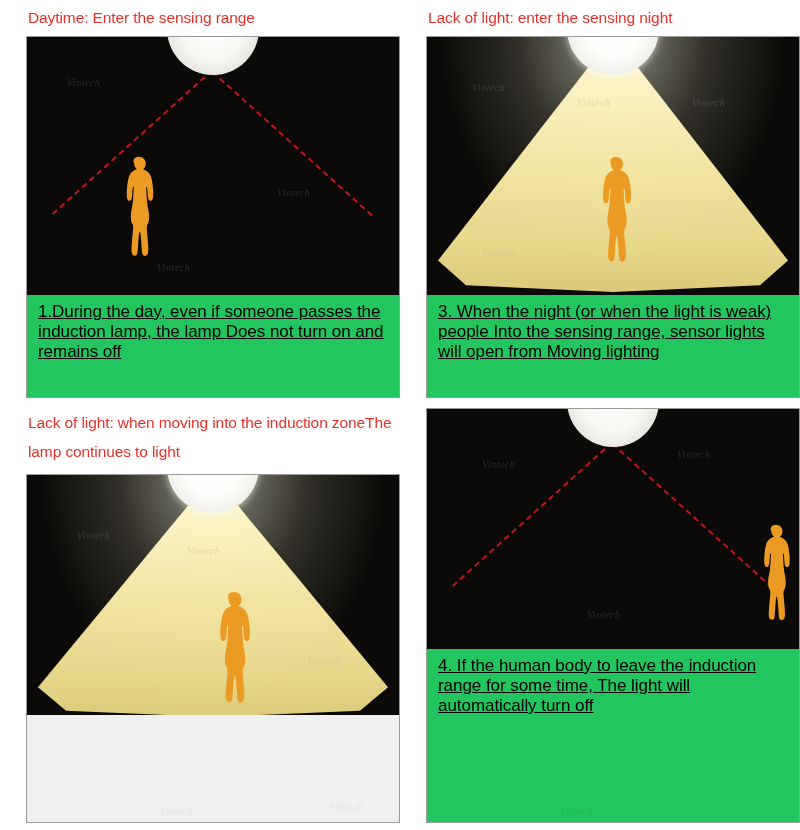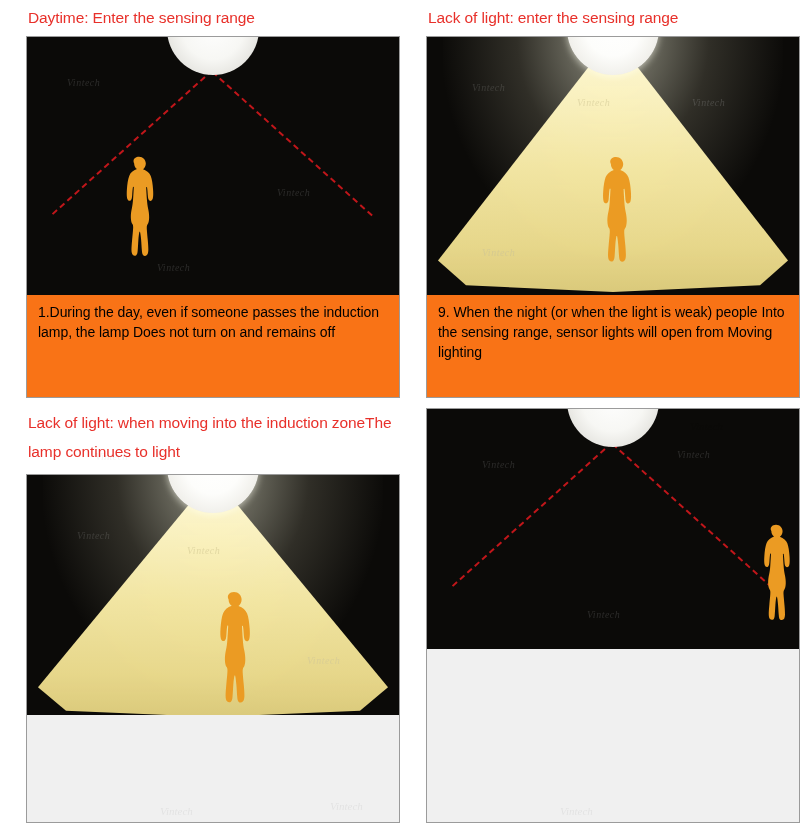--- a/index.html
+++ b/index.html
@@ -46,27 +46,28 @@
     flex: 1;
   }
   .scene {
     position: relative;
     background: #0b0a08;
     overflow: hidden;
     height: 258px;
     flex: none;
   }
   .caption {
-    background: #f97316;
+    background: #22c55e;
     color: #000;
-    font-size: 14px;
+    font-size: 17px;
     line-height: 20px;
     padding: 7px 10px 8px 11px;
     flex: 1;
     letter-spacing: -0.05px;
+    text-decoration: underline;
   }
   
   .row2 .panel-title { line-height: 29px; }
   .row2 .scene { height: 240px; }
 
   
   .lamp {
     position: absolute;
     left: 50%;
     transform: translateX(-50%);
@@ -189,40 +190,40 @@
         </div>
         <div class="wm wm-dark" style="left:40px; top:40px;">Vintech</div>
         <div class="wm wm-dark" style="left:250px; top:150px;">Vintech</div>
         <div class="wm wm-dark" style="left:130px; top:225px;">Vintech</div>
       </div>
       <div class="caption">1.During the day, even if someone passes the induction lamp, the lamp Does not turn on and remains off</div>
     </div>
   </div>
 
   <div class="panel">
-    <div class="panel-title">Lack of light: enter the sensing range</div>
+    <div class="panel-title">Lack of light: enter the sensing night</div>
     <div class="figure-box">
       <div class="scene">
         <div class="glow"></div>
         <div class="beam">
             <div class="beam-shape"></div>
           </div>
 
         <div class="lamp"></div>
         <div class="person p2">
           <svg viewBox="0 0 44 116" xmlns="http://www.w3.org/2000/svg">
             <path fill="#eb9b23" d="M22 2c4.4 0 7.6 3.4 7.6 7.6 0 2.8-1.3 5-3.1 6.3 4.2 1.5 7.3 4.1 8.6 7.6 1.4 3.7 2.2 9.3 2.6 15.3.3 4.6.2 8-.4 10.1-.6 2.1-2.6 3-4 1.7-.9-.8-1.3-2.6-1.5-5.6-.2-2.9-.4-6.6-.9-9.3l-.9.2c.2 4.2.5 9.4.8 13.5.3 4.5.8 7.9 1.4 10.6.7 3.1 1.2 6.8 1.1 9.9-.1 3.4-.7 6.2-1.7 7.4-.8 1-1 2.6-.9 5.1.2 3.4.7 8.1 1.1 12.6.4 4.4.7 8.6.6 11.2-.1 2.6-.6 4.4-1.6 5.4-1.1 1.1-3 1.3-4.1.3-.9-.8-1.3-2.5-1.5-5.3-.3-3.4-.5-8.2-.9-12.5-.3-3.6-.7-6.9-1.2-8.6h-.6c-.5 1.9-.9 5.4-1.2 9.2-.3 4.4-.5 9.2-.8 12.4-.2 2.5-.7 3.9-1.6 4.6-1.1.9-2.9.7-3.9-.4-.9-1-1.4-2.9-1.4-5.6 0-2.7.3-6.7.7-11 .4-4.4.9-9 1.1-12.4.2-2.6 0-4.2-.8-5.2-1-1.2-1.6-4-1.7-7.4-.1-3.1.4-6.8 1.1-9.9.6-2.7 1.1-6.1 1.4-10.6.3-4.1.6-9.3.8-13.5l-.9-.2c-.5 2.7-.7 6.4-.9 9.3-.2 3-.6 4.8-1.5 5.6-1.4 1.3-3.4.4-4-1.7-.6-2.1-.7-5.5-.4-10.1.4-6 1.2-11.6 2.6-15.3 1.3-3.5 4.4-6.1 8.6-7.6-1.8-1.3-3.1-3.5-3.1-6.3C14.4 5.4 17.6 2 22 2z"></path>
           </svg>
         </div>
         <div class="wm" style="left:45px; top:45px;">Vintech</div>
         <div class="wm" style="left:150px; top:60px; color:rgba(120,110,60,0.18);">Vintech</div>
         <div class="wm" style="left:265px; top:60px; color:rgba(170,170,170,0.25);">Vintech</div>
         <div class="wm" style="left:55px; top:210px; color:rgba(170,170,170,0.25);">Vintech</div>
       </div>
-      <div class="caption">9. When the night (or when the light is weak) people Into the sensing range, sensor lights will open from Moving lighting</div>
+      <div class="caption">3. When the night (or when the light is weak) people Into the sensing range, sensor lights will open from Moving lighting</div>
     </div>
   </div>
 
   <div class="panel row2">
     <div class="panel-title">Lack of light: when moving into the induction zoneThe lamp continues to light</div>
     <div class="figure-box">
       <div class="scene">
         <div class="glow"></div>
         <div class="beam">
             <div class="beam-shape" style="height:212px;"></div>
@@ -250,20 +251,21 @@
         <div class="dash-right"></div>
         <div class="person p4">
           <svg viewBox="0 0 44 116" xmlns="http://www.w3.org/2000/svg">
             <path fill="#eb9b23" d="M22 2c4.4 0 7.6 3.4 7.6 7.6 0 2.8-1.3 5-3.1 6.3 4.2 1.5 7.3 4.1 8.6 7.6 1.4 3.7 2.2 9.3 2.6 15.3.3 4.6.2 8-.4 10.1-.6 2.1-2.6 3-4 1.7-.9-.8-1.3-2.6-1.5-5.6-.2-2.9-.4-6.6-.9-9.3l-.9.2c.2 4.2.5 9.4.8 13.5.3 4.5.8 7.9 1.4 10.6.7 3.1 1.2 6.8 1.1 9.9-.1 3.4-.7 6.2-1.7 7.4-.8 1-1 2.6-.9 5.1.2 3.4.7 8.1 1.1 12.6.4 4.4.7 8.6.6 11.2-.1 2.6-.6 4.4-1.6 5.4-1.1 1.1-3 1.3-4.1.3-.9-.8-1.3-2.5-1.5-5.3-.3-3.4-.5-8.2-.9-12.5-.3-3.6-.7-6.9-1.2-8.6h-.6c-.5 1.9-.9 5.4-1.2 9.2-.3 4.4-.5 9.2-.8 12.4-.2 2.5-.7 3.9-1.6 4.6-1.1.9-2.9.7-3.9-.4-.9-1-1.4-2.9-1.4-5.6 0-2.7.3-6.7.7-11 .4-4.4.9-9 1.1-12.4.2-2.6 0-4.2-.8-5.2-1-1.2-1.6-4-1.7-7.4-.1-3.1.4-6.8 1.1-9.9.6-2.7 1.1-6.1 1.4-10.6.3-4.1.6-9.3.8-13.5l-.9-.2c-.5 2.7-.7 6.4-.9 9.3-.2 3-.6 4.8-1.5 5.6-1.4 1.3-3.4.4-4-1.7-.6-2.1-.7-5.5-.4-10.1.4-6 1.2-11.6 2.6-15.3 1.3-3.5 4.4-6.1 8.6-7.6-1.8-1.3-3.1-3.5-3.1-6.3C14.4 5.4 17.6 2 22 2z"></path>
           </svg>
         </div>
         <div class="wm wm-dark" style="left:55px; top:50px;">Vintech</div>
         <div class="wm wm-dark" style="left:250px; top:40px;">Vintech</div>
         <div class="wm wm-dark" style="left:160px; top:200px;">Vintech</div>
       </div>
+      <div class="caption">4. If the human body to leave the induction range for some time, The light will automatically turn off</div>
     </div>
   </div>
 
 </div>
 
 <div class="wm-page" style="left:95px; top:450px;">Vintech</div>
 <div class="wm-page" style="left:330px; top:800px;">Vintech</div>
 <div class="wm-page" style="left:690px; top:420px;">Vintech</div>
 <div class="wm-page" style="left:160px; top:805px;">Vintech</div>
 <div class="wm-page" style="left:560px; top:805px;">Vintech</div>

